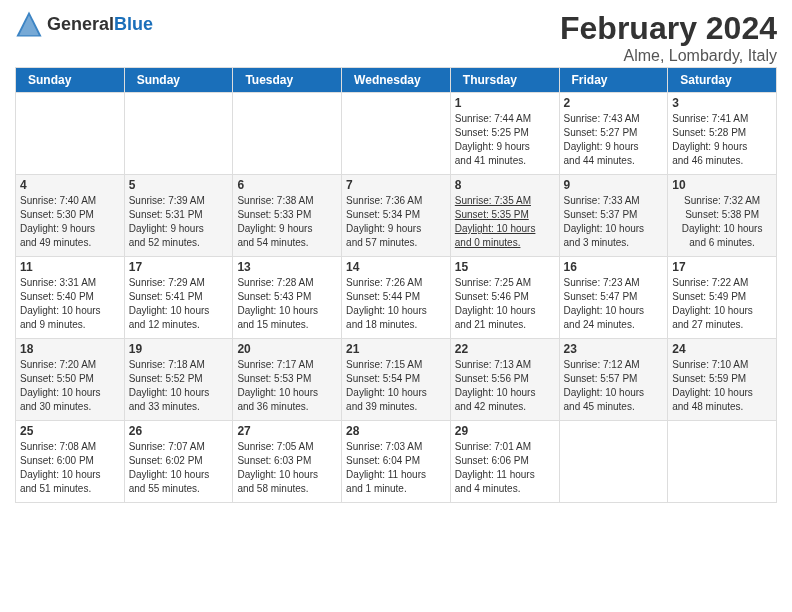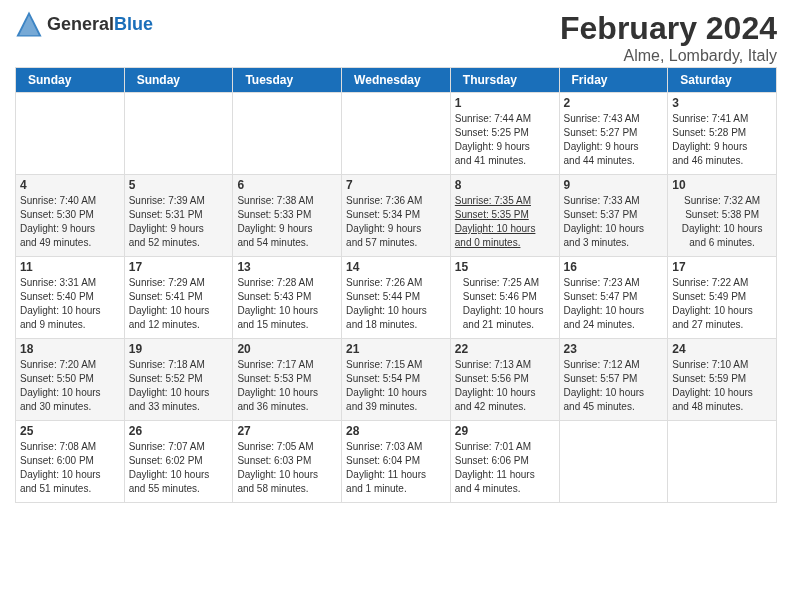--- a/index.html
+++ b/index.html
@@ -231,21 +231,21 @@
           </td>
           <td>
             <span class="day-number">14</span>
             <div class="day-info" style="white-space: pre-line;">Sunrise: 7:26 AM
 Sunset: 5:44 PM
 Daylight: 10 hours
 and 18 minutes.</div>
           </td>
           <td>
             <span class="day-number">15</span>
-            <div class="day-info" style="white-space: pre-line; margin-left: 8px;">Sunrise: 7:25 AM
+            <div class="day-info" style="white-space: pre-line;">Sunrise: 7:25 AM
 Sunset: 5:46 PM
 Daylight: 10 hours
 and 21 minutes.</div>
           </td>
           <td>
             <span class="day-number">16</span>
             <div class="day-info" style="white-space: pre-line;">Sunrise: 7:23 AM
 Sunset: 5:47 PM
 Daylight: 10 hours
 and 24 minutes.</div>

